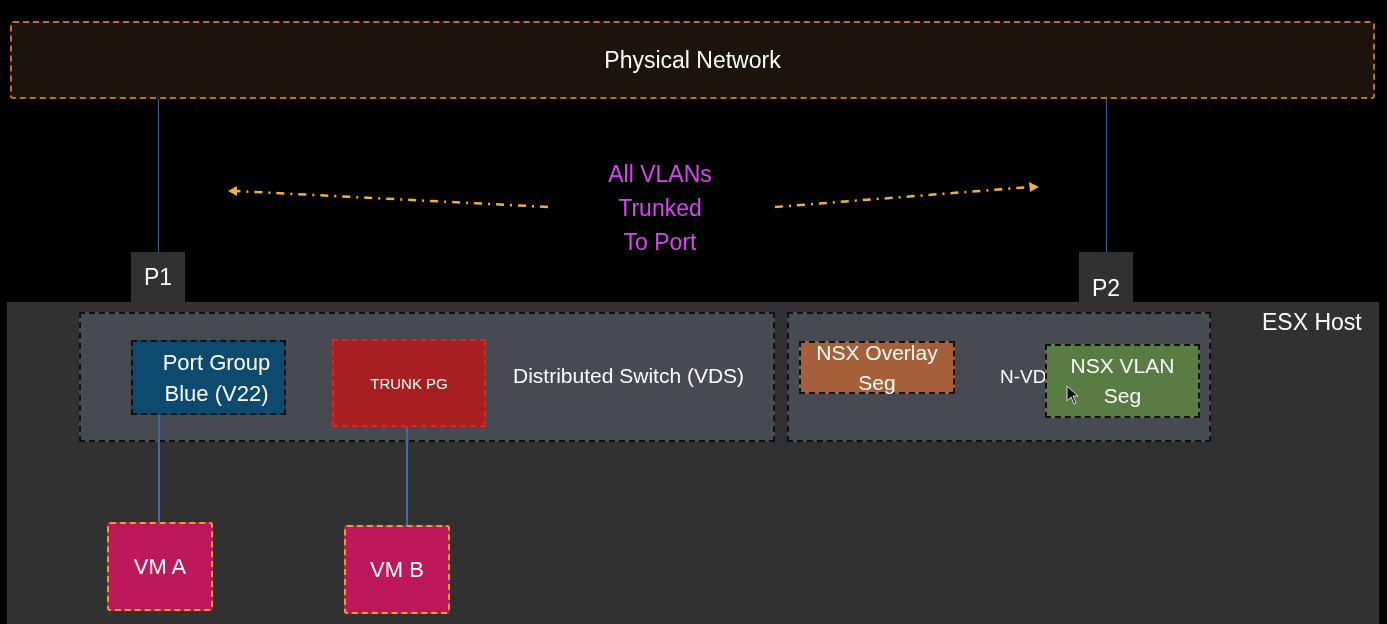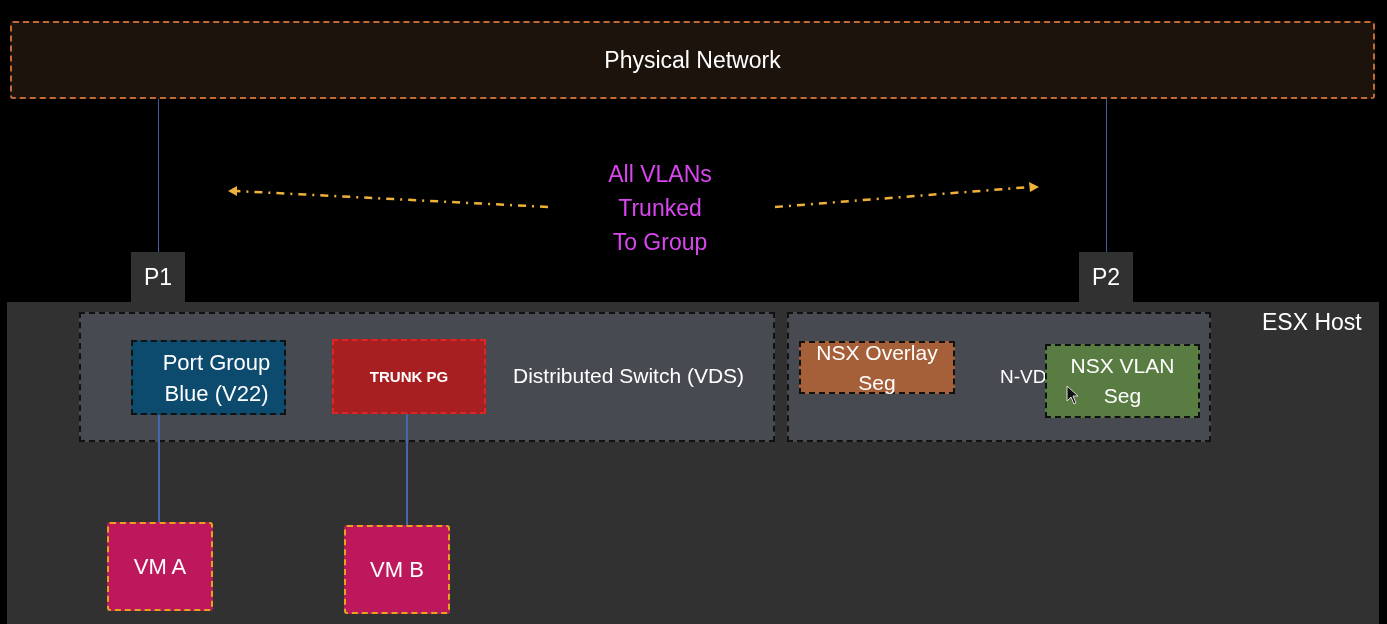--- a/index.html
+++ b/index.html
@@ -14,33 +14,33 @@
   #wire-p1 { left:158px; top:99px; width:1px; height:154px; background:#3d5e99; }
   #wire-p2 { left:1106px; top:99px; width:1px; height:154px; background:#3d5e99; }
 
   #trunk-note { left:560px; top:157px; width:200px; font-size:23px; line-height:34px;
                 color:#d946ef; text-align:center; }
   #trunk-svg { left:0; top:0; width:1387px; height:624px; pointer-events:none; }
 
   #host { left:7px; top:302px; width:1372px; height:322px; background:#313131; }
   .port { width:54px; height:50px; background:#313131; top:252px; font-size:23px; }
   #port-p1 { left:131px; }
-  #port-p2 { left:1079px; }
+  #port-p2 { left:1079px;align-items:flex-end; }
   #host-label { left:1262px; top:309px; font-size:23px; }
 
   #vds { left:79px; top:312px; width:696px; height:130px; background:#474a50;
          border:2px dashed #111; }
   #nvds { left:787px; top:312px; width:424px; height:130px; background:#474a50;
           border:2px dashed #111; }
 
   .pg { font-size:22px; line-height:31px; }
   #pg-blue { left:131px; top:340px; width:155px; height:75px; background:#0c4a6e;
              border:2px dashed #111;padding-left:16px; }
-  #pg-trunk { left:332px; top:339px; width:154px; height:75px; background:#a81f22;
-              border:2px dashed #e02424; font-size:15px;font-weight:bold; }
+  #pg-trunk { left:332px; top:339px; width:154px; height:88px; background:#a81f22;
+              border:2px dashed #e02424; font-size:15px; }
   #vds-label { left:513px; top:364px; font-size:21px; }
 
   #seg-overlay { left:799px; top:341px; width:156px; height:53px; background:#a5603a;
                  border:2px dashed #111; font-size:21px; line-height:30px; }
   #nvds-label { left:1000px; top:366px; font-size:19px; }
   #seg-vlan { left:1045px; top:344px; width:155px; height:74px; background:#587c42;
               border:2px dashed #111; font-size:21px; line-height:30px; }
   #cursor { left:1066px; top:385px; width:14px; height:20px; }
 
   .vm { width:106px; height:89px; background:#be185d; border:2px dashed #e3a51e;
@@ -65,21 +65,21 @@
     <line x1="548" y1="207" x2="236" y2="191"></line>
     <line x1="775" y1="207" x2="1030" y2="187"></line>
   </g>
   <polygon points="228,191 237,186 237,196" fill="#f0b13a"></polygon>
   <polygon points="1039,187 1029,182 1030,192" fill="#f0b13a"></polygon>
 </svg>
 
 <div id="trunk-note" class="abs">
   <div>All VLANs</div>
   <div>Trunked</div>
-  <div>To Group</div>
+  <div>To Port</div>
 </div>
 
 <div id="host" class="abs"></div>
 <div id="port-p1" class="abs port center">
   <span>P1</span>
 </div>
 <div id="port-p2" class="abs port center">
   <span>P2</span>
 </div>
 <div id="host-label" class="abs">ESX Host</div>

